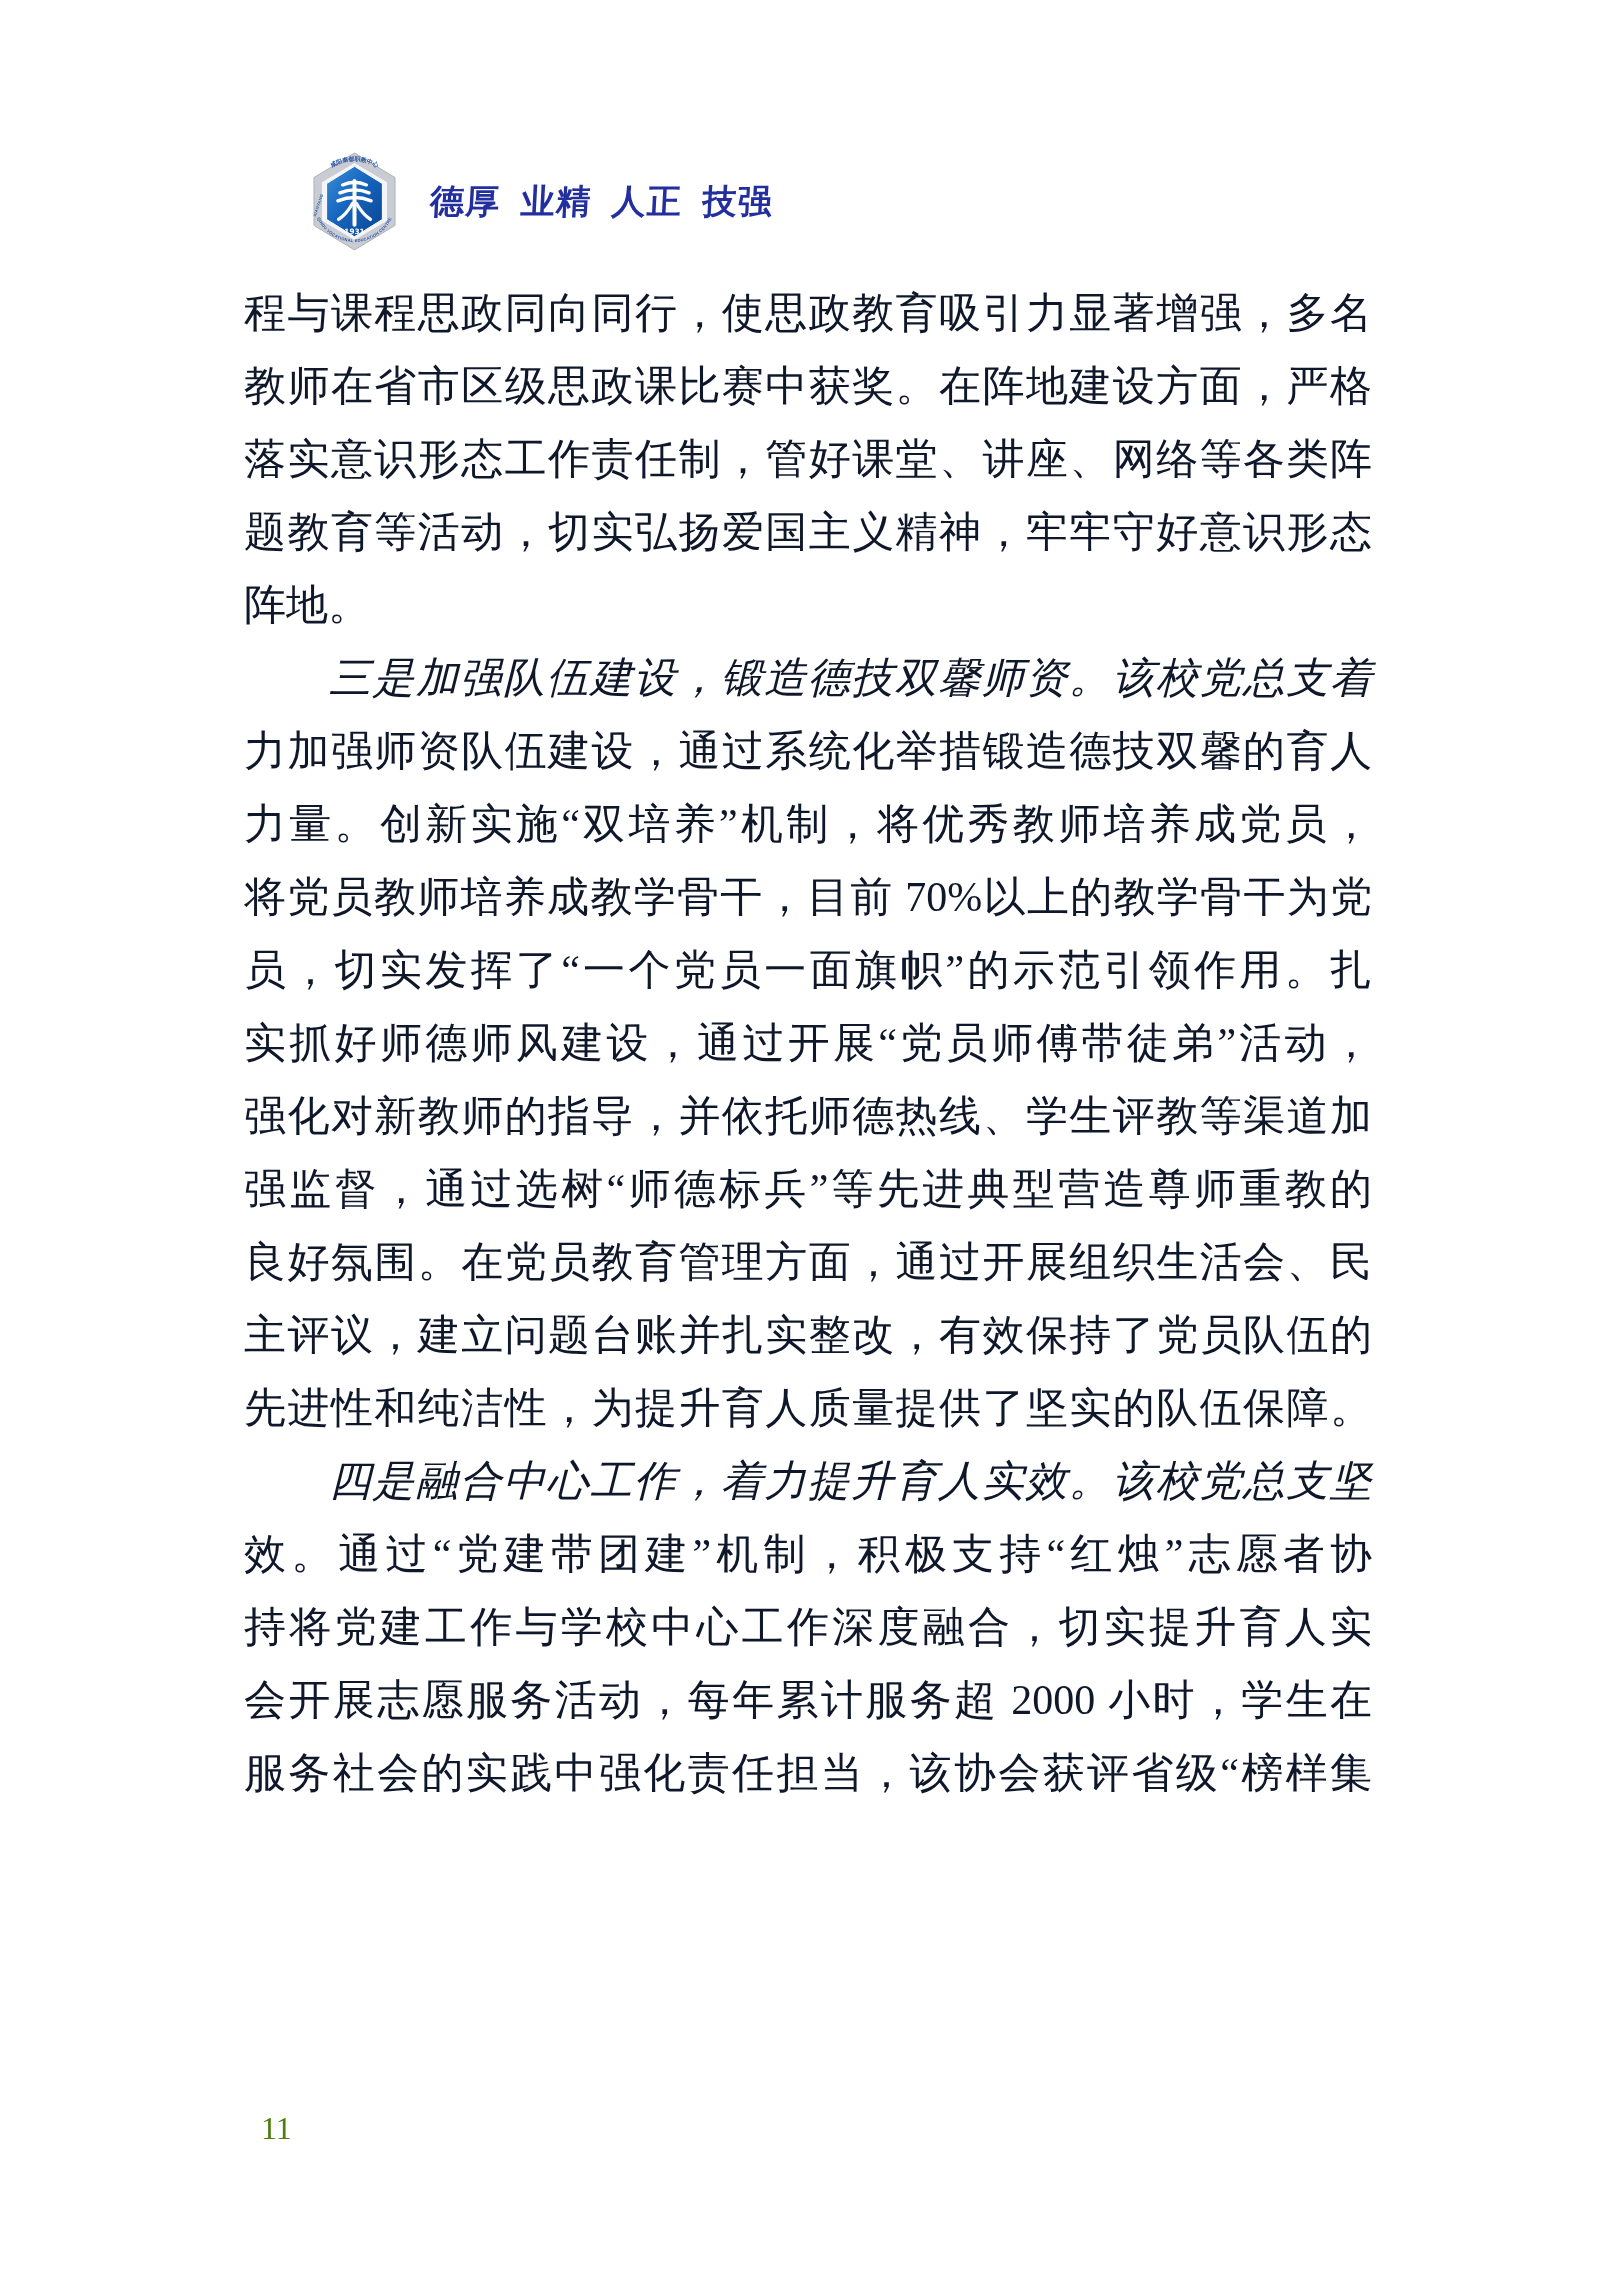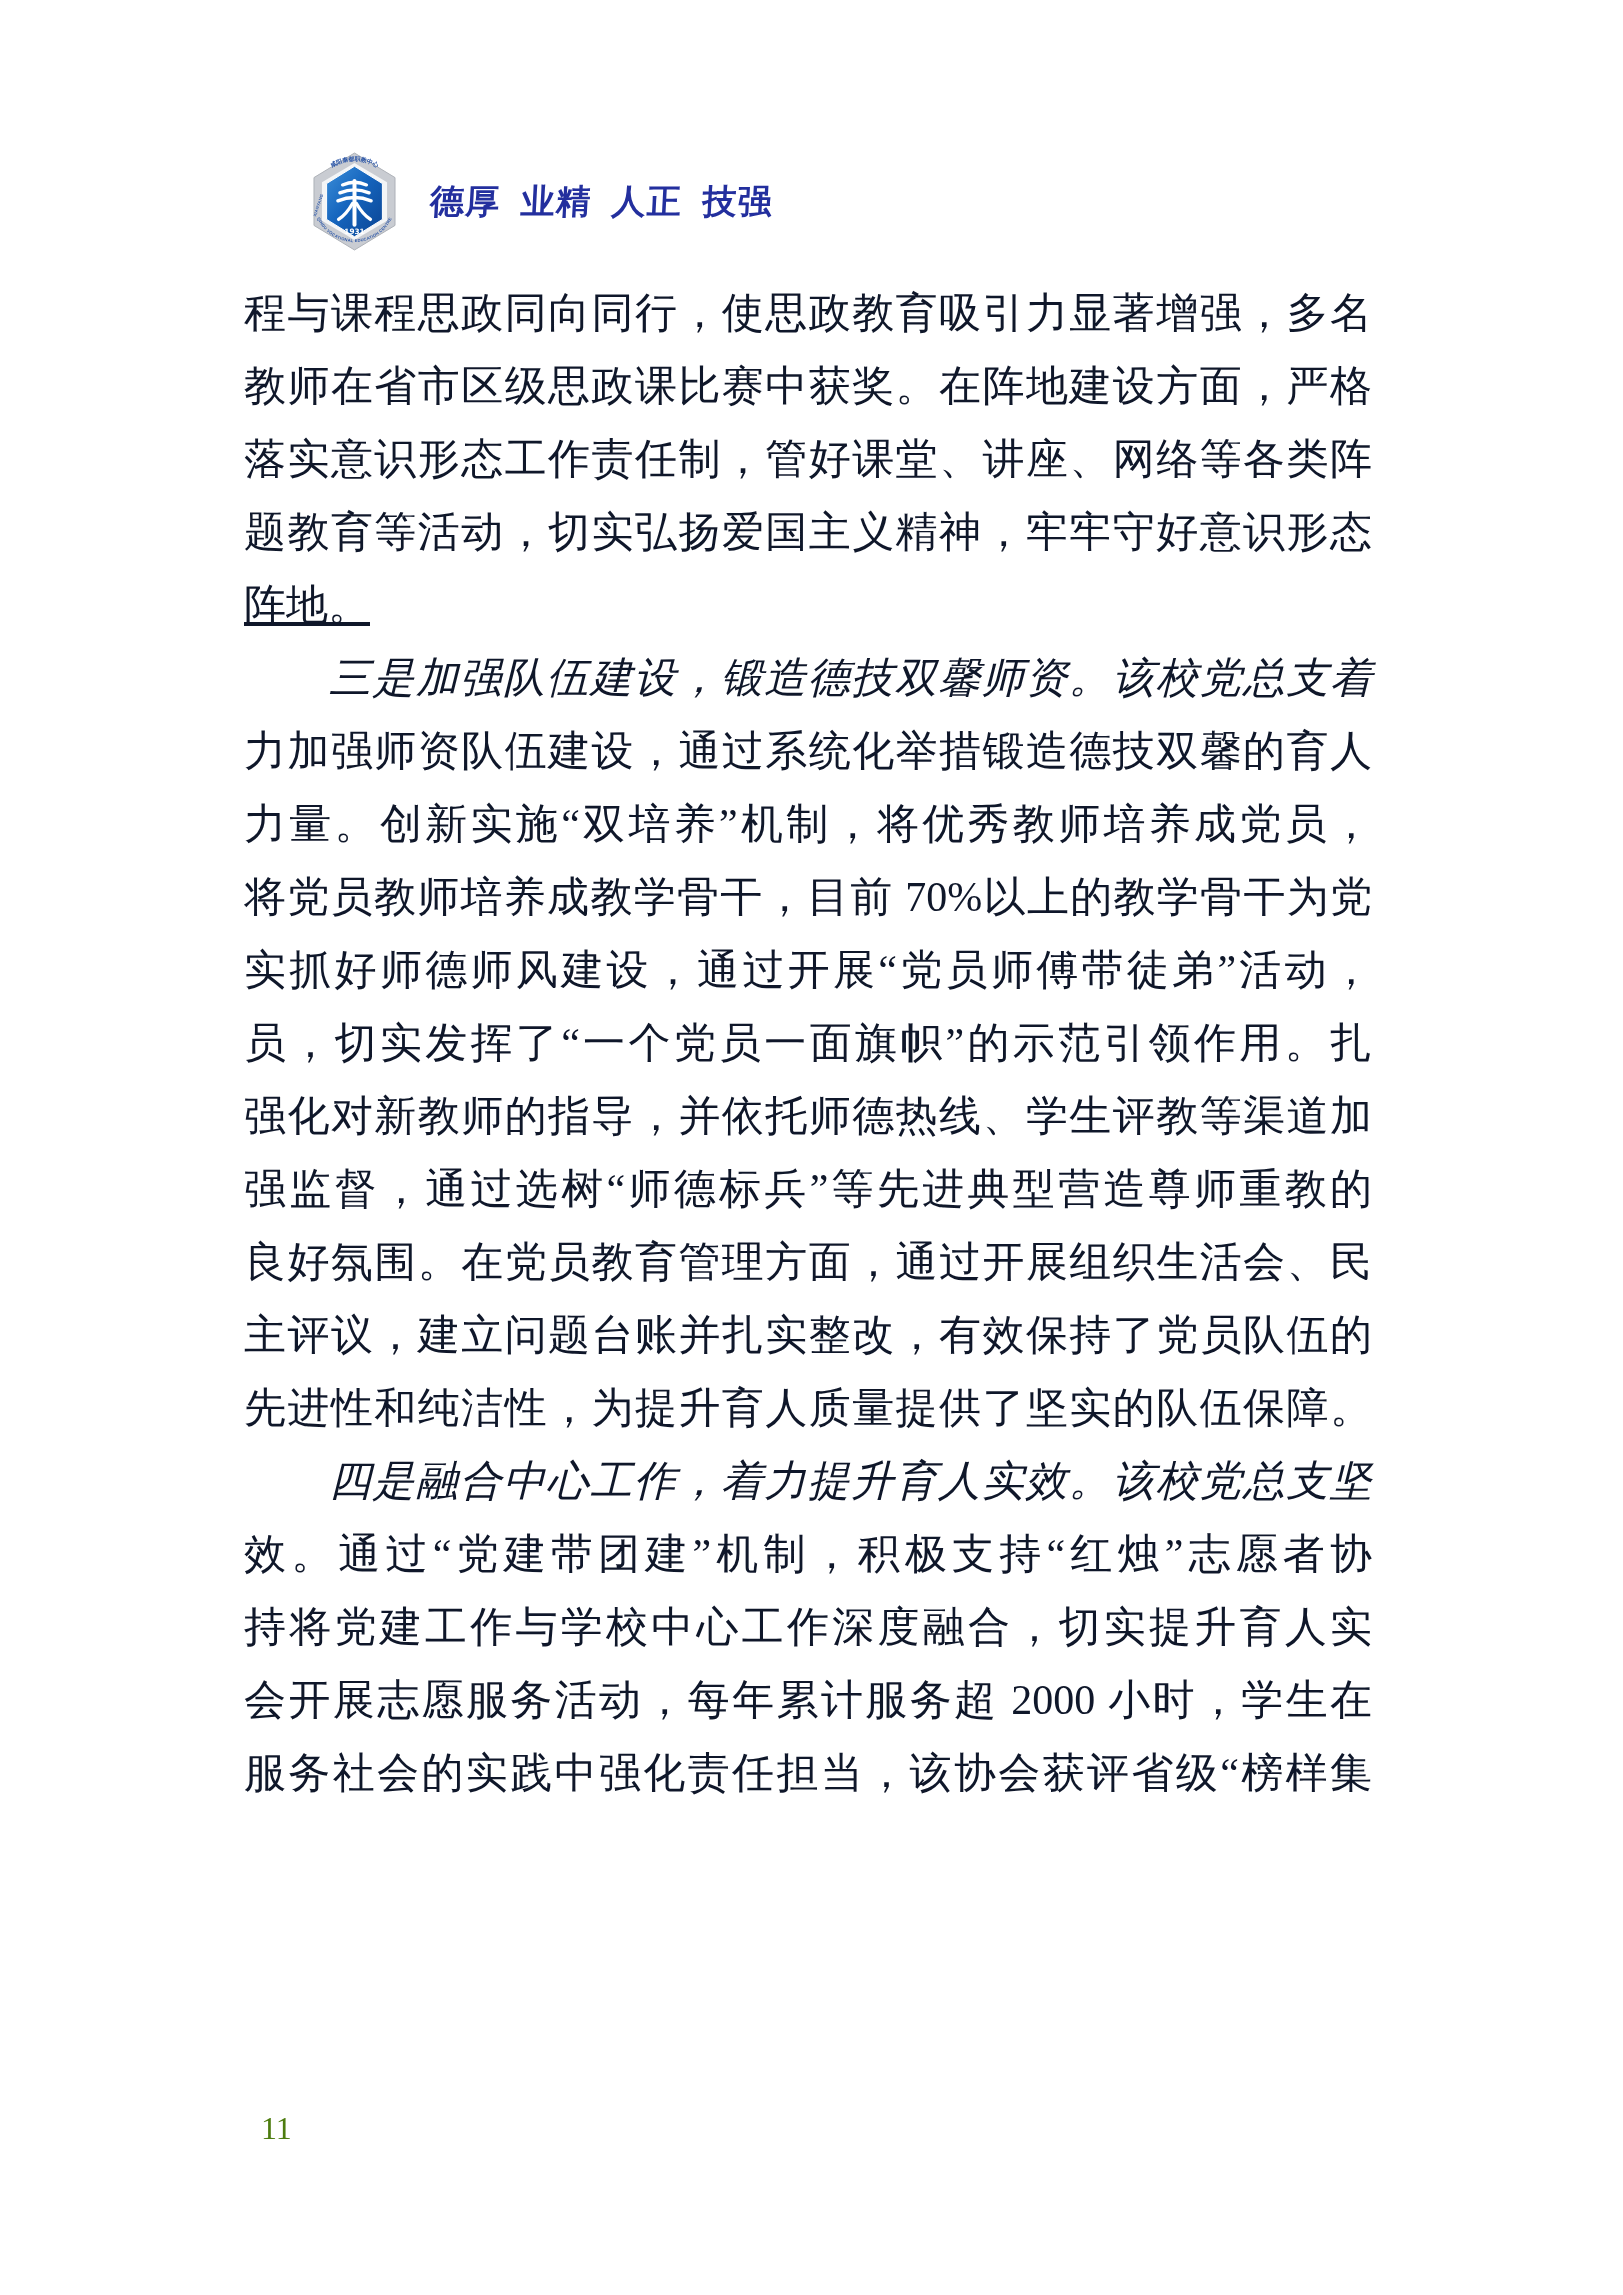--- a/index.html
+++ b/index.html
@@ -30,21 +30,21 @@
   }
   .line{
     font-size:42px;
     line-height:73px;
     color:#0f172a;
     text-align:justify;
     text-align-last:justify;
     letter-spacing:0;
   }
   .line.indent{text-indent:85px;font-style:italic;}
-  .line.para-end{text-align-last:left;text-decoration:underline;}
+  .line.para-end{text-align-last:left;}
   
   .page-number{
     position:absolute;left:261px;top:2109px;
     font-size:32px;line-height:1.2;color:#4d7c0f;
     font-family:"Liberation Serif","DejaVu Serif",serif;
   }
   .ring-text{font-family:"Liberation Sans","DejaVu Sans",sans-serif;font-weight:bold;}
 </style>
 </head>
 <body>
@@ -93,22 +93,22 @@
   <main class="body-text" id="lines-container">
       <div class="line">程与课程思政同向同行，使思政教育吸引力显著增强，多名</div>
       <div class="line">教师在省市区级思政课比赛中获奖。在阵地建设方面，严格</div>
       <div class="line">落实意识形态工作责任制，管好课堂、讲座、网络等各类阵</div>
       <div class="line">题教育等活动，切实弘扬爱国主义精神，牢牢守好意识形态</div>
       <div class="line para-end">阵地。</div>
       <div class="line indent">三是加强队伍建设，锻造德技双馨师资。该校党总支着</div>
       <div class="line">力加强师资队伍建设，通过系统化举措锻造德技双馨的育人</div>
       <div class="line">力量。创新实施“双培养”机制，将优秀教师培养成党员，</div>
       <div class="line">将党员教师培养成教学骨干，目前 70%以上的教学骨干为党</div>
+      <div class="line">员，切实发挥了“一个党员一面旗帜”的示范引领作用。扎</div>
       <div class="line">实抓好师德师风建设，通过开展“党员师傅带徒弟”活动，</div>
-      <div class="line">员，切实发挥了“一个党员一面旗帜”的示范引领作用。扎</div>
       <div class="line">强化对新教师的指导，并依托师德热线、学生评教等渠道加</div>
       <div class="line">强监督，通过选树“师德标兵”等先进典型营造尊师重教的</div>
       <div class="line">良好氛围。在党员教育管理方面，通过开展组织生活会、民</div>
       <div class="line">主评议，建立问题台账并扎实整改，有效保持了党员队伍的</div>
       <div class="line">先进性和纯洁性，为提升育人质量提供了坚实的队伍保障。</div>
       <div class="line indent">四是融合中心工作，着力提升育人实效。该校党总支坚</div>
       <div class="line">效。通过“党建带团建”机制，积极支持“红烛”志愿者协</div>
       <div class="line">持将党建工作与学校中心工作深度融合，切实提升育人实</div>
       <div class="line">会开展志愿服务活动，每年累计服务超 2000 小时，学生在</div>
       <div class="line">服务社会的实践中强化责任担当，该协会获评省级“榜样集</div>

